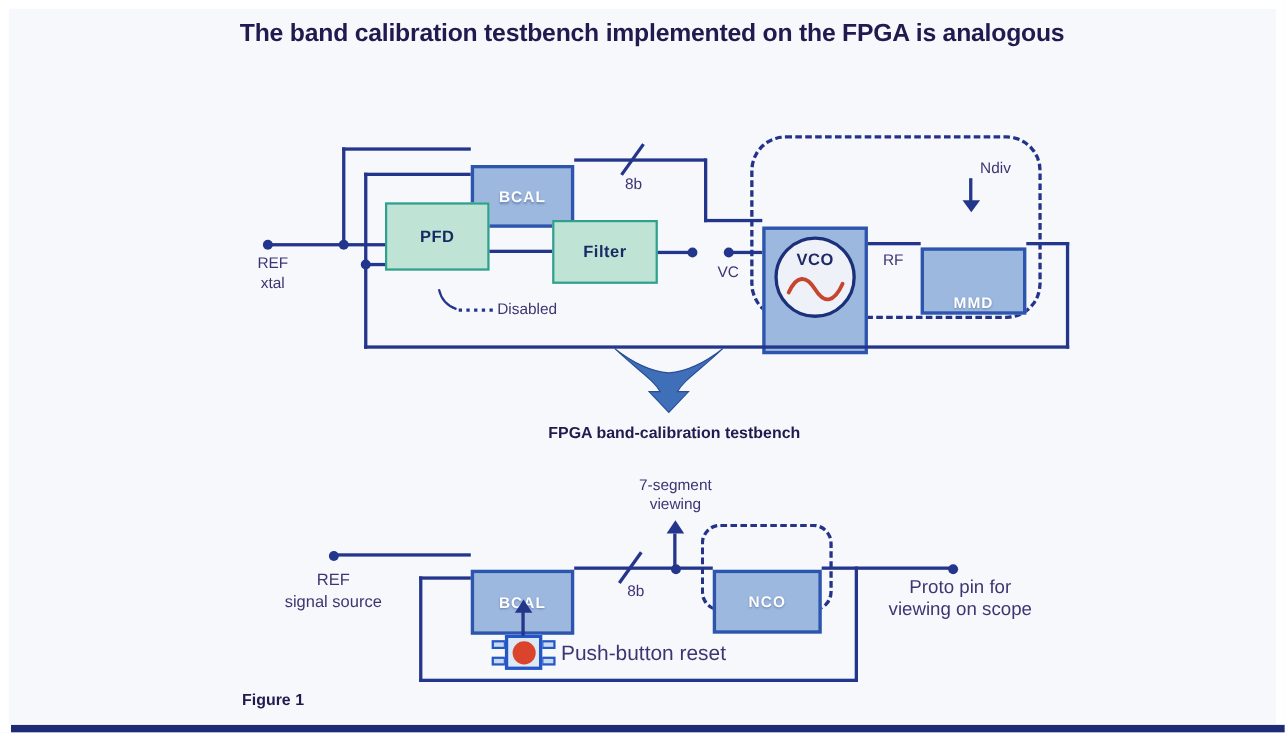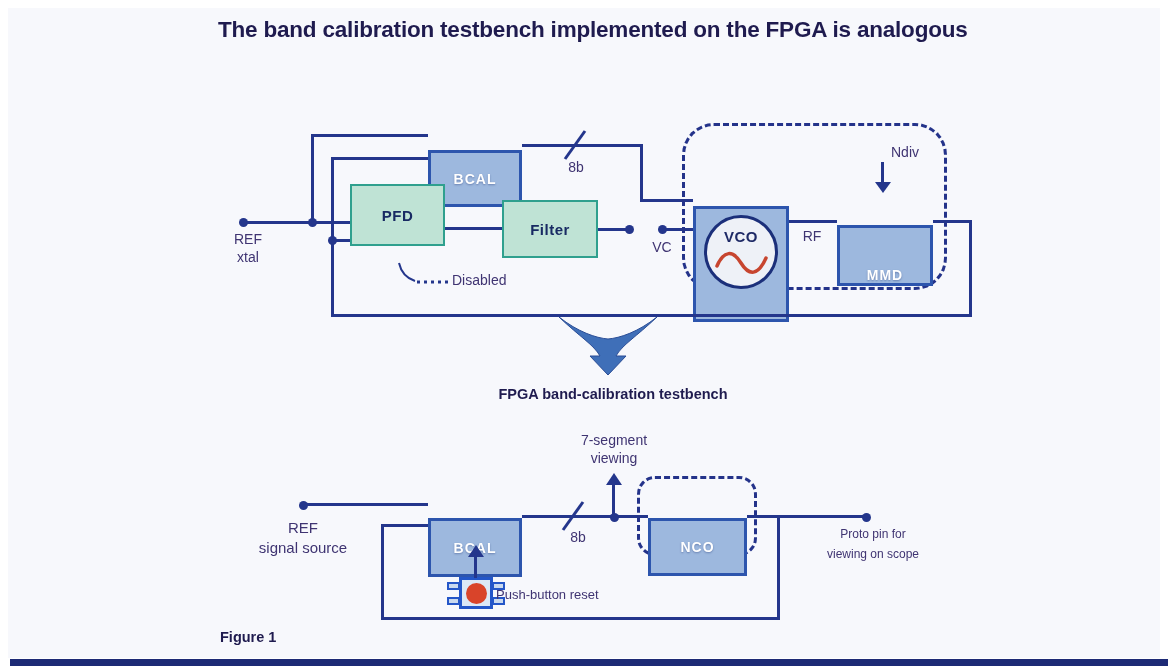--- a/index.html
+++ b/index.html
@@ -157,38 +157,38 @@
     <div>viewing</div>
   </div>
 
   <div class="dashed-box" style="left:637px;top:476px;width:120px;height:80px;border-radius:18px;"></div>
   <div class="blk-blue" style="left:648px;top:486px;width:99px;height:58px;">
     <span>NCO</span>
   </div>
 
   <div class="hline" style="left:747px;top:515px;width:119px;"></div>
   <div class="dot" style="left:862px;top:513px;"></div>
-  <div class="lbl" style="left:800px;top:524px;width:146px;line-height:20px;font-size:12px;">
+  <div class="lbl" style="left:800px;top:524px;width:146px;line-height:20px;font-size:17px;">
     <div>Proto pin for</div>
     <div>viewing on scope</div>
   </div>
 
   <div class="vline" style="left:777px;top:515px;height:105px;"></div>
   <div class="hline" style="left:381px;top:617px;width:399px;"></div>
   <div class="vline" style="left:381px;top:524px;height:96px;"></div>
   <div class="hline" style="left:381px;top:524px;width:47px;"></div>
 
   <div class="pb-tab" style="left:447px;top:582px;"></div>
   <div class="pb-tab" style="left:447px;top:597px;"></div>
   <div class="pb-tab" style="left:492px;top:582px;"></div>
   <div class="pb-tab" style="left:492px;top:597px;"></div>
   <div class="pb-outer" style="left:459px;top:577px;">
     <div class="pb-red" style="left:4px;top:3px;"></div>
   </div>
   <div class="vline" style="left:474px;top:556px;height:22px;"></div>
   <div class="ah-up" style="left:468px;top:545px;"></div>
-  <div class="lbl lbl-left" style="left:496px;top:586px;width:200px;font-size:13px;">Push-button reset</div>
+  <div class="lbl lbl-left" style="left:510px;top:586px;width:200px;font-size:19px;">Push-button reset</div>
 
   <div class="figure" style="left:220px;top:629px;">Figure 1</div>
 
   <div class="bottom-bar"></div>
 
 </div>
 
 </body></html>

